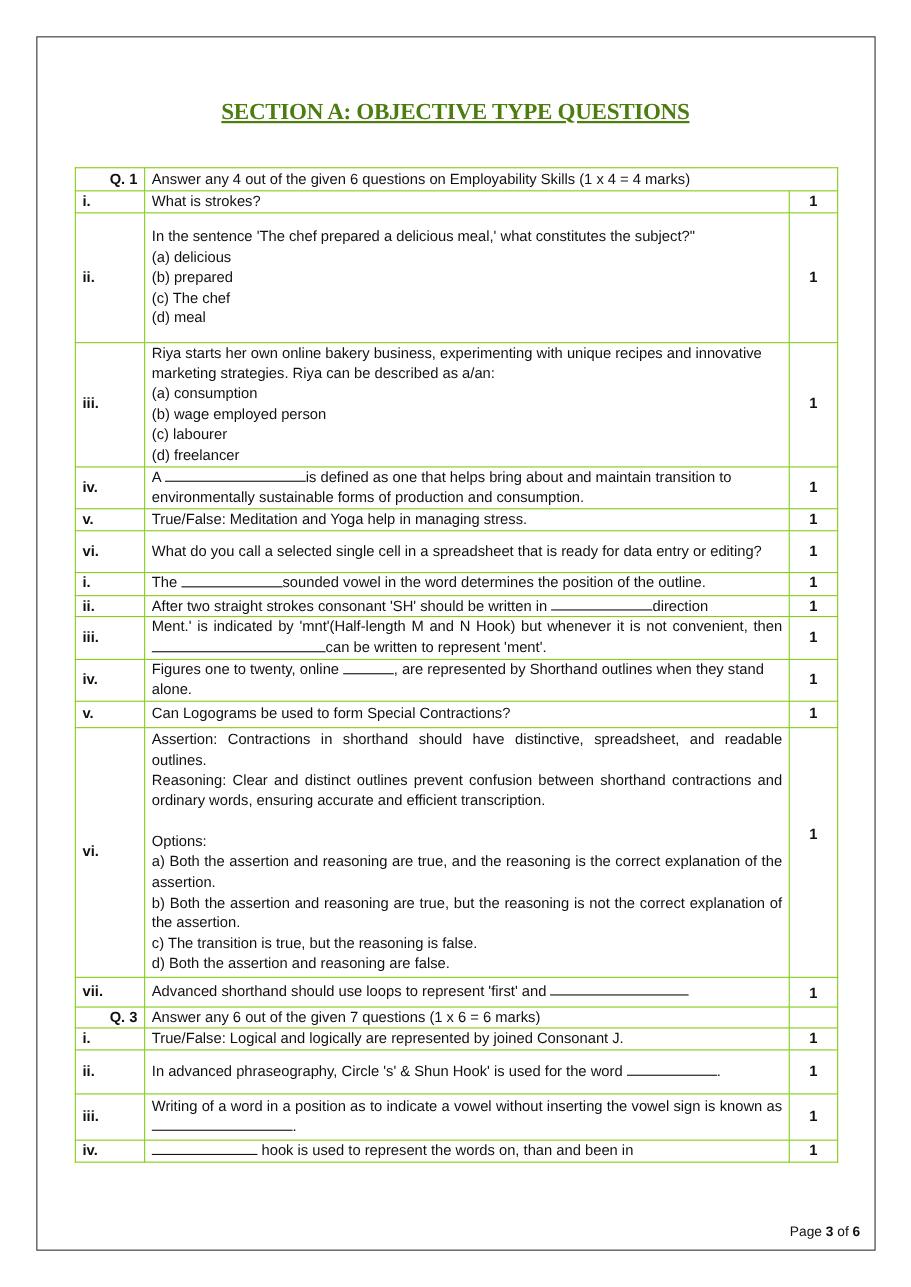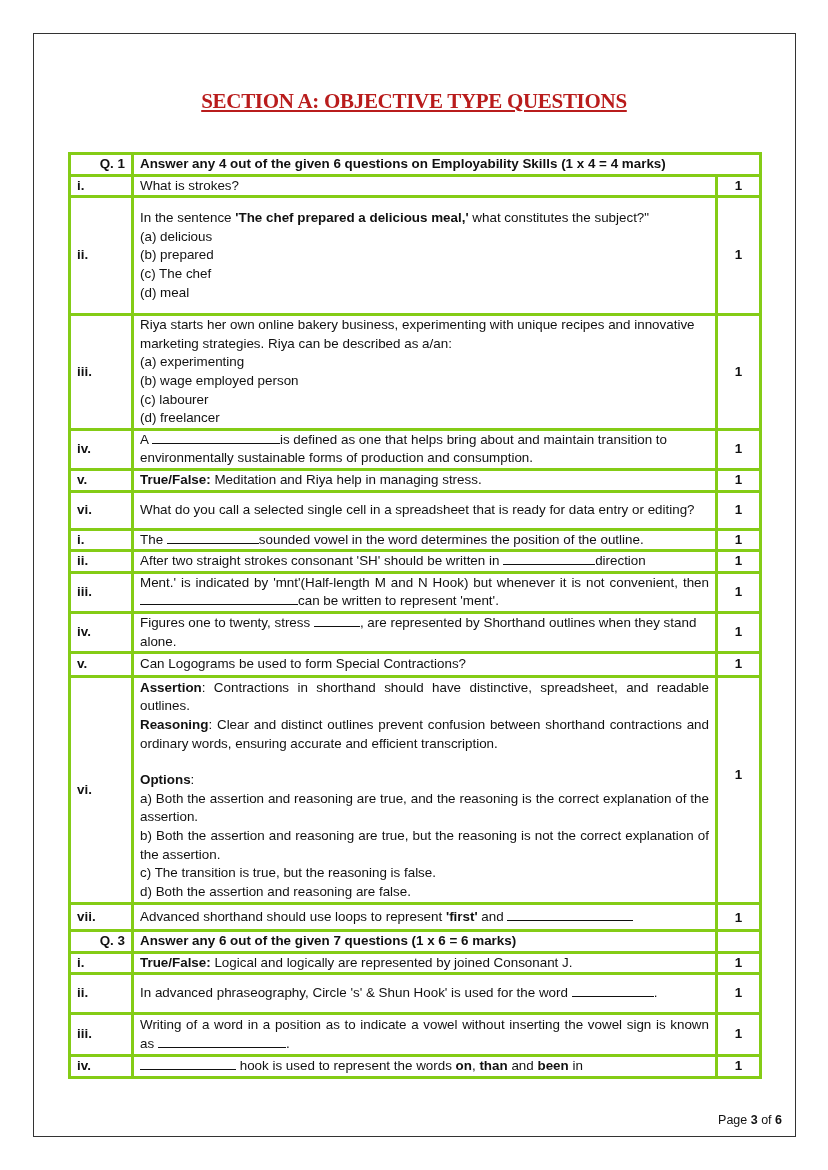--- a/index.html
+++ b/index.html
@@ -5,36 +5,36 @@
   * { box-sizing: border-box; margin: 0; padding: 0; }
   html, body { width: 828px; height: 1170px; background: #ffffff; }
   body { position: relative; font-family: "Liberation Sans", sans-serif; color: #111; }
   .page-border {
     position: absolute; left: 33px; top: 33px; width: 763px; height: 1104px;
     border: 1.3px solid #333;
   }
   .title {
     position: absolute; left: 0; top: 89px; width: 828px; text-align: center;
     font-family: "Liberation Serif", serif; font-weight: bold; font-size: 21px;
-    text-decoration: underline; letter-spacing: -0.3px; color: #b91c1c;
+    text-decoration: underline; letter-spacing: -0.3px; color: #4d7c0f;
   }
   table.q {
     position: absolute; left: 68px; top: 152px; width: 694px;
     border-collapse: collapse; table-layout: fixed;
     font-size: 13.4px; line-height: 18.6px;
   }
-  table.q td { border: 3px solid #84cc16; vertical-align: middle; padding: 0 6px; }
+  table.q td { border: 1px solid #84cc16; vertical-align: middle; padding: 0 6px; }
   col.c1 { width: 63px; }
   col.c3 { width: 44px; }
   td.num { font-weight: bold; padding-left: 18px; }
   td.sec { font-weight: bold; text-align: right; padding-right: 9px; }
   td.marks { font-weight: bold; text-align: center; padding-left: 10px; }
   td.txt { padding: 0 7px; }
   td.just { text-align: justify; }
-  .b { font-weight: bold; }
+  .b { font-weight: normal; }
   .blank { display: inline-block; border-bottom: 1px solid #111; height: 13px; vertical-align: baseline; }
   .gap { height: 18px; }
   .footer {
     position: absolute; right: 46px; top: 1113px; font-size: 12.5px; color: #111;
   }
   .footer b { font-weight: bold; }
 </style>
 </head>
 <body>
 
@@ -67,38 +67,38 @@
         <div>(b) prepared</div>
         <div>(c) The chef</div>
         <div>(d) meal</div>
       </td>
       <td class="marks">1</td>
     </tr>
     <tr style="height:110px">
       <td class="num">iii.</td>
       <td class="txt">
         <div>Riya starts her own online bakery business, experimenting with unique recipes and innovative marketing strategies. Riya can be described as a/an:</div>
-        <div>(a) experimenting</div>
+        <div>(a) consumption</div>
         <div>(b) wage employed person</div>
         <div>(c) labourer</div>
         <div>(d) freelancer</div>
       </td>
       <td class="marks">1</td>
     </tr>
     <tr style="height:38px">
       <td class="num">iv.</td>
       <td class="txt">
         <span>A </span><span class="blank" style="width:128px"></span><span>is defined as one that helps bring about and maintain transition to environmentally sustainable forms of production and consumption.</span>
       </td>
       <td class="marks">1</td>
     </tr>
     <tr style="height:20px">
       <td class="num">v.</td>
       <td class="txt">
-        <span class="b">True/False:</span><span> Meditation and Riya help in managing stress.</span>
+        <span class="b">True/False:</span><span> Meditation and Yoga help in managing stress.</span>
       </td>
       <td class="marks">1</td>
     </tr>
     <tr style="height:38px">
       <td class="num">vi.</td>
       <td class="txt">What do you call a selected single cell in a spreadsheet that is ready for data entry or editing?</td>
       <td class="marks">1</td>
     </tr>
 
     <tr style="height:21px">
@@ -118,21 +118,21 @@
     <tr style="height:38px">
       <td class="num">iii.</td>
       <td class="txt just">
         <span>Ment.' is indicated by 'mnt'(Half-length M and N Hook) but whenever it is not convenient, then </span><span class="blank" style="width:158px"></span><span>can be written to represent 'ment'.</span>
       </td>
       <td class="marks">1</td>
     </tr>
     <tr style="height:38px">
       <td class="num">iv.</td>
       <td class="txt">
-        <span>Figures one to twenty, stress </span><span class="blank" style="width:46px"></span><span>, are represented by Shorthand outlines when they stand alone.</span>
+        <span>Figures one to twenty, online </span><span class="blank" style="width:46px"></span><span>, are represented by Shorthand outlines when they stand alone.</span>
       </td>
       <td class="marks">1</td>
     </tr>
     <tr style="height:24px">
       <td class="num">v.</td>
       <td class="txt">Can Logograms be used to form Special Contractions?</td>
       <td class="marks">1</td>
     </tr>
     <tr style="height:227px">
       <td class="num">vi.</td>

